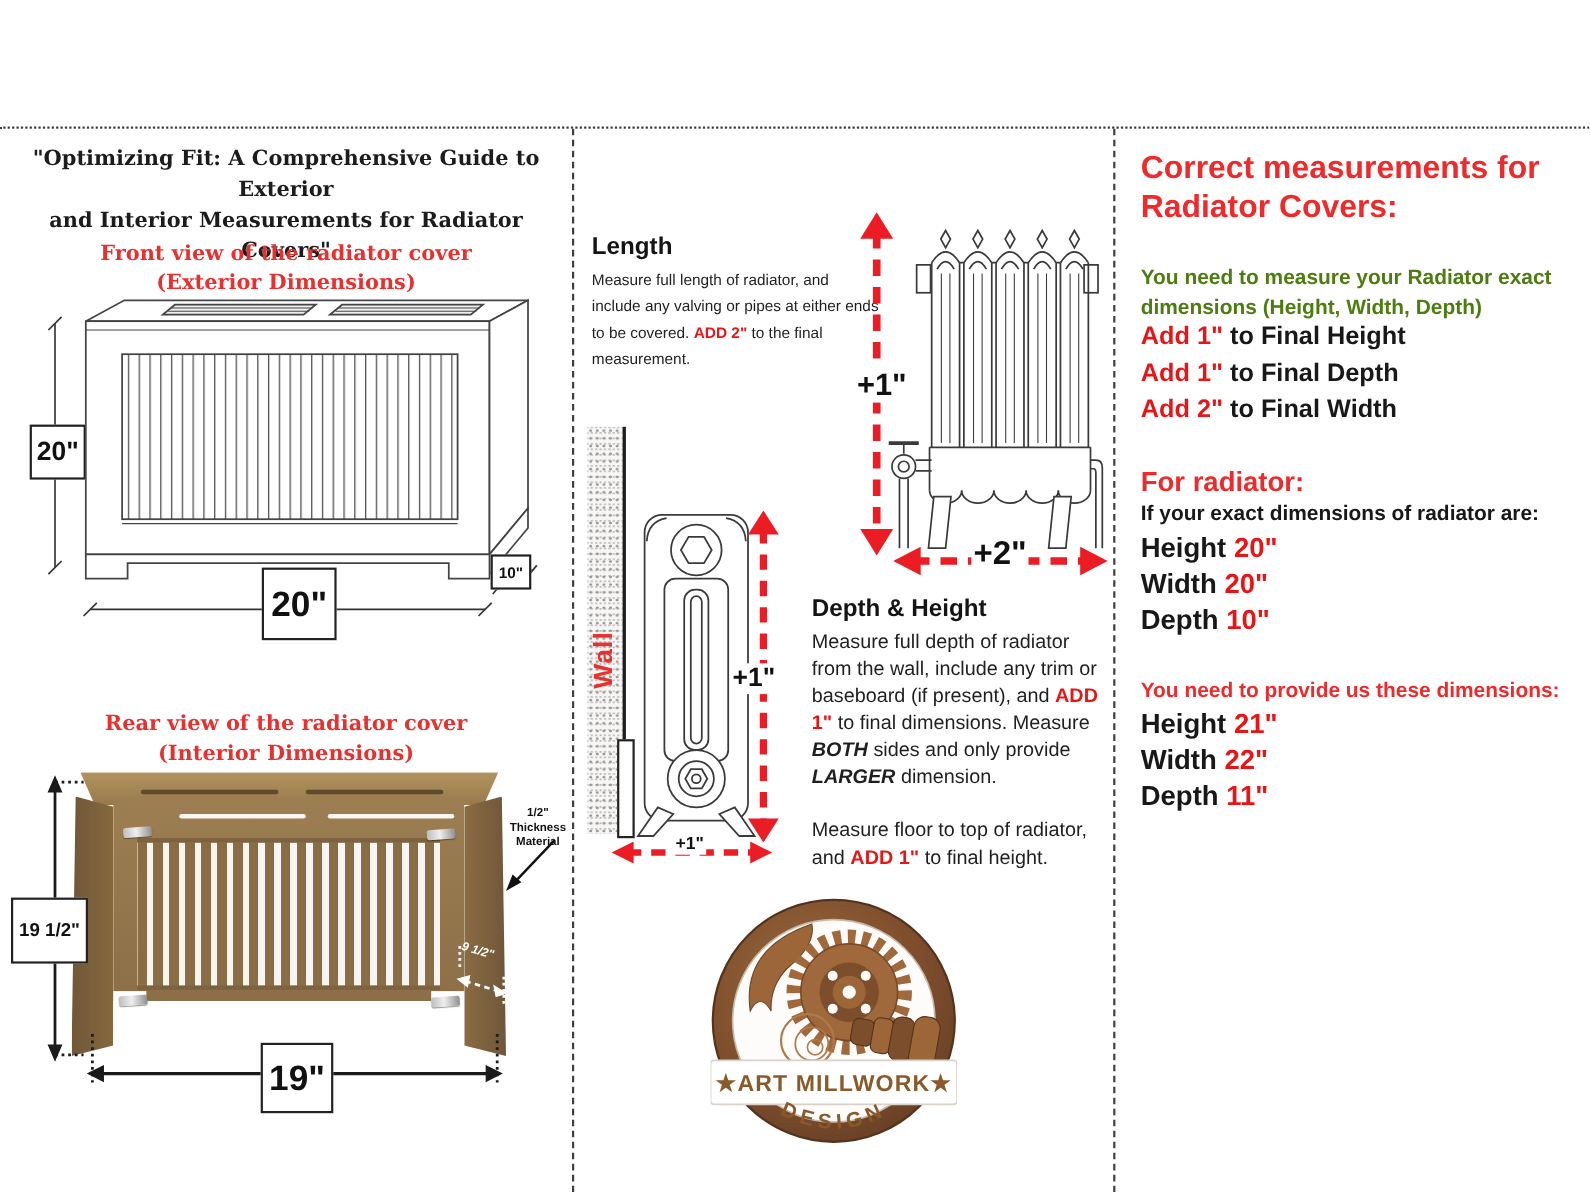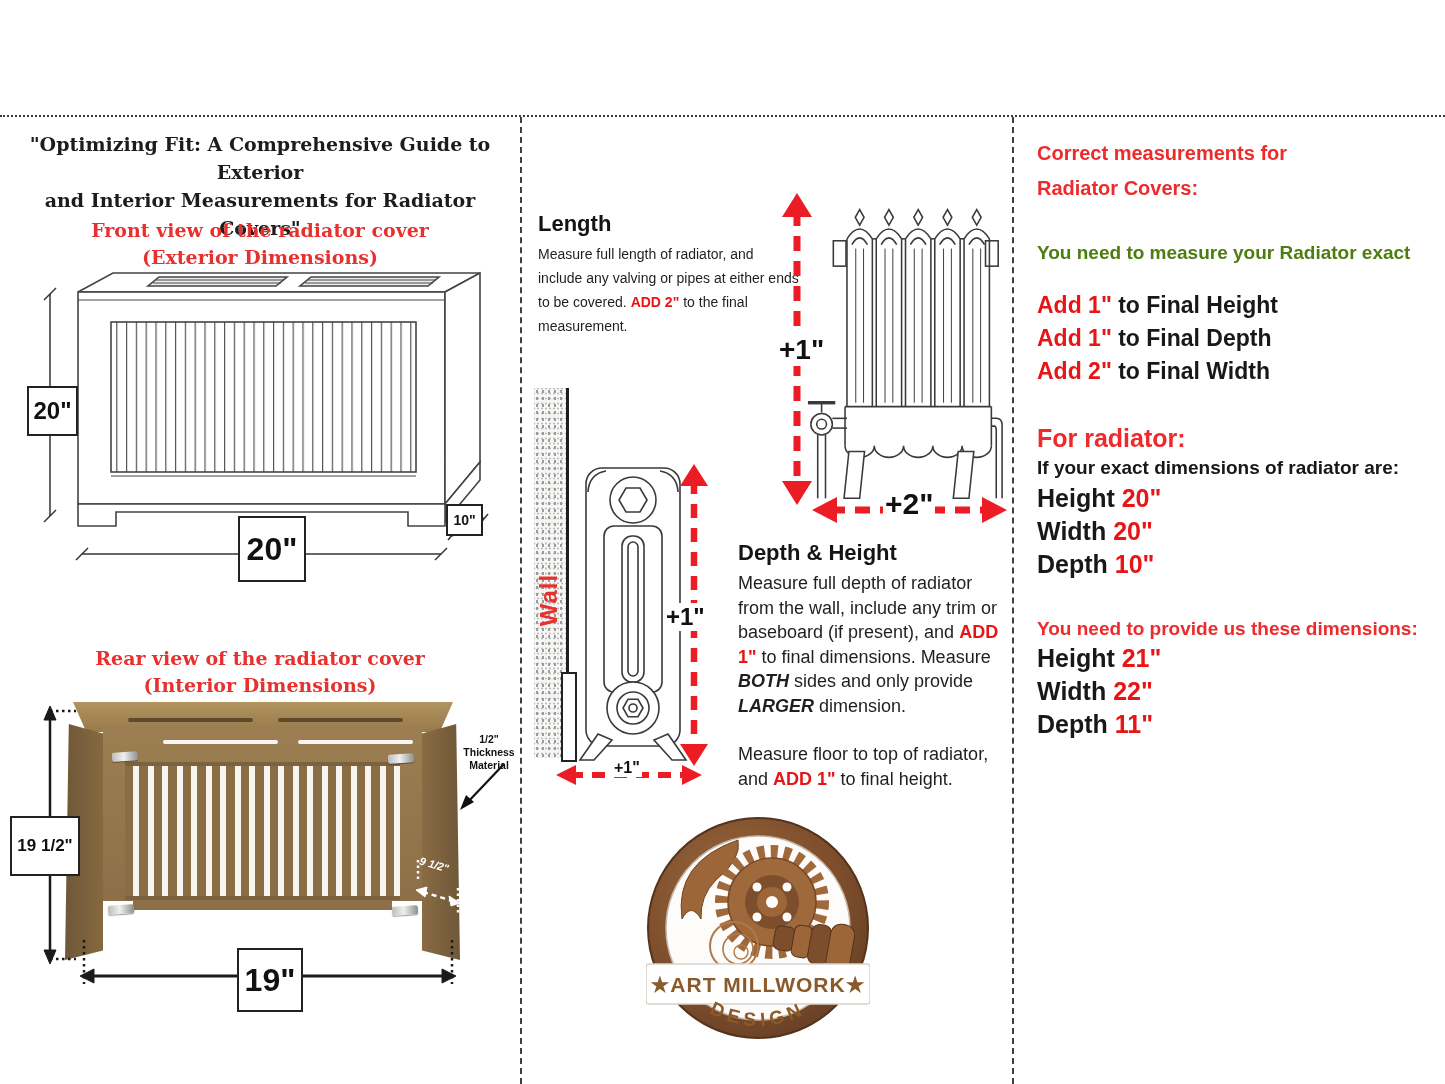--- a/index.html
+++ b/index.html
@@ -67,21 +67,21 @@
   .pl3{left:664px;top:603px;font-size:24px;}
   .pl4{left:612px;top:759px;font-size:16px;}
   .wall{left:534px;top:388px;width:32px;height:370px;background-color:#f7f6f4;
         background-image:radial-gradient(#9b9b9b 1px,transparent 1.2px),radial-gradient(#bcbcbc .8px,transparent 1px);
         background-size:6px 7px,4px 5px;background-position:0 0,2px 3px;
         border-right:3px solid #1d1d1d;}
   .wall-label{left:499px;top:586px;width:100px;height:28px;text-align:center;transform:rotate(-90deg);
               font-weight:800;font-size:24px;color:#e8302e;letter-spacing:1px;}
   .baseboard{left:561px;top:672px;width:12px;height:86px;background:#fff;border:2.5px solid #222;}
   
-  .r-head{left:1037px;top:136px;width:390px;font-weight:700;font-size:20px;line-height:35px;color:#ee2a2b;}
+  .r-head{left:1037px;top:136px;width:390px;font-weight:700;font-size:29px;line-height:35px;color:#ee2a2b;}
   .r-intro{left:1037px;top:239px;width:395px;font-weight:700;font-size:19px;line-height:27px;color:#4d7c0f;}
   .r-add{position:absolute;left:1037px;font-weight:700;font-size:23px;color:#181818;}
   .r-ex-head{left:1037px;top:424px;font-weight:700;font-size:25px;color:#ee2a2b;}
   .r-ex-intro{left:1037px;top:457px;width:400px;font-weight:700;font-size:19px;color:#181818;}
   .r-dim{position:absolute;left:1037px;font-weight:700;font-size:25px;color:#181818;}
   .r-prov-head{left:1037px;top:618px;width:410px;font-weight:700;font-size:19px;color:#ee2a2b;}
 </style>
 </head>
 <body>
 
@@ -383,20 +383,21 @@
     </g>
   </svg>
 
   <div class="abs r-head">
     <span>Correct measurements for</span><br>
     <span>Radiator Covers:</span>
   </div>
 
   <div class="abs r-intro">
     <span>You need to measure your Radiator exact</span><br>
+    <span>dimensions (Height, Width, Depth)</span>
   </div>
 
   <div class="r-add" style="top:292px;">
     <span class="red">Add 1"</span><span> to Final Height</span>
   </div>
   <div class="r-add" style="top:325px;">
     <span class="red">Add 1"</span><span> to Final Depth</span>
   </div>
   <div class="r-add" style="top:358px;">
     <span class="red">Add 2"</span><span> to Final Width</span>

